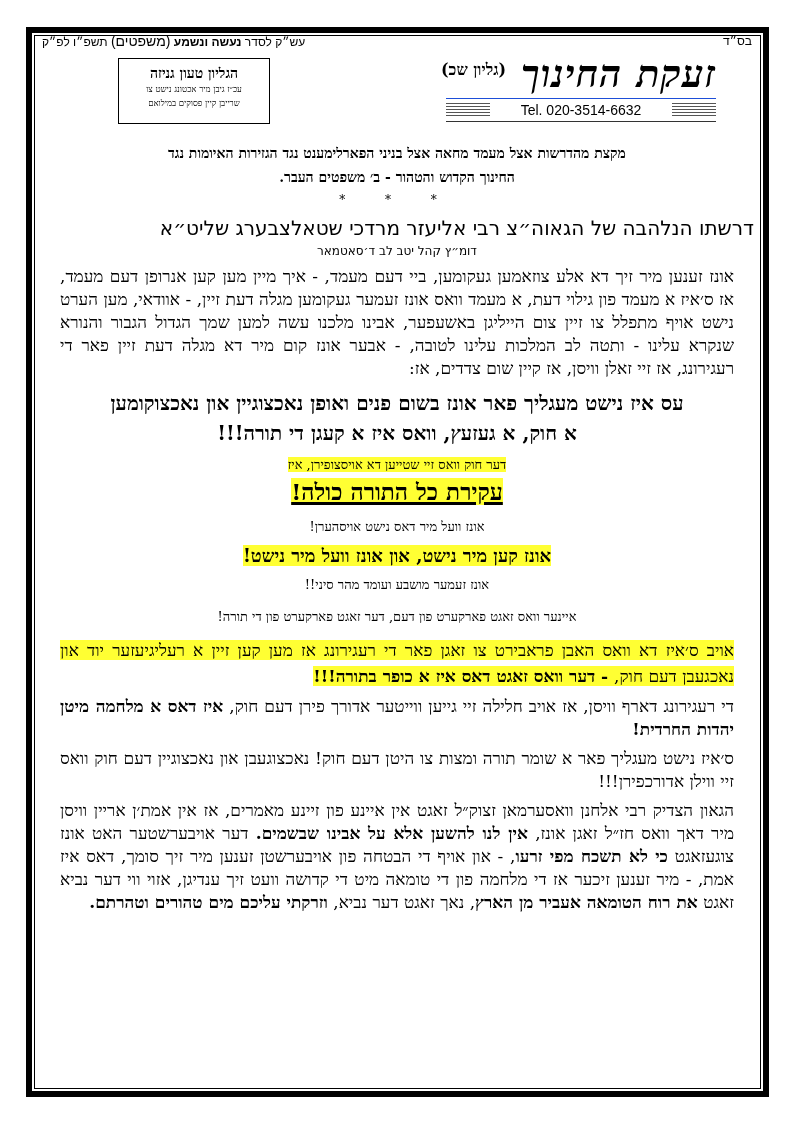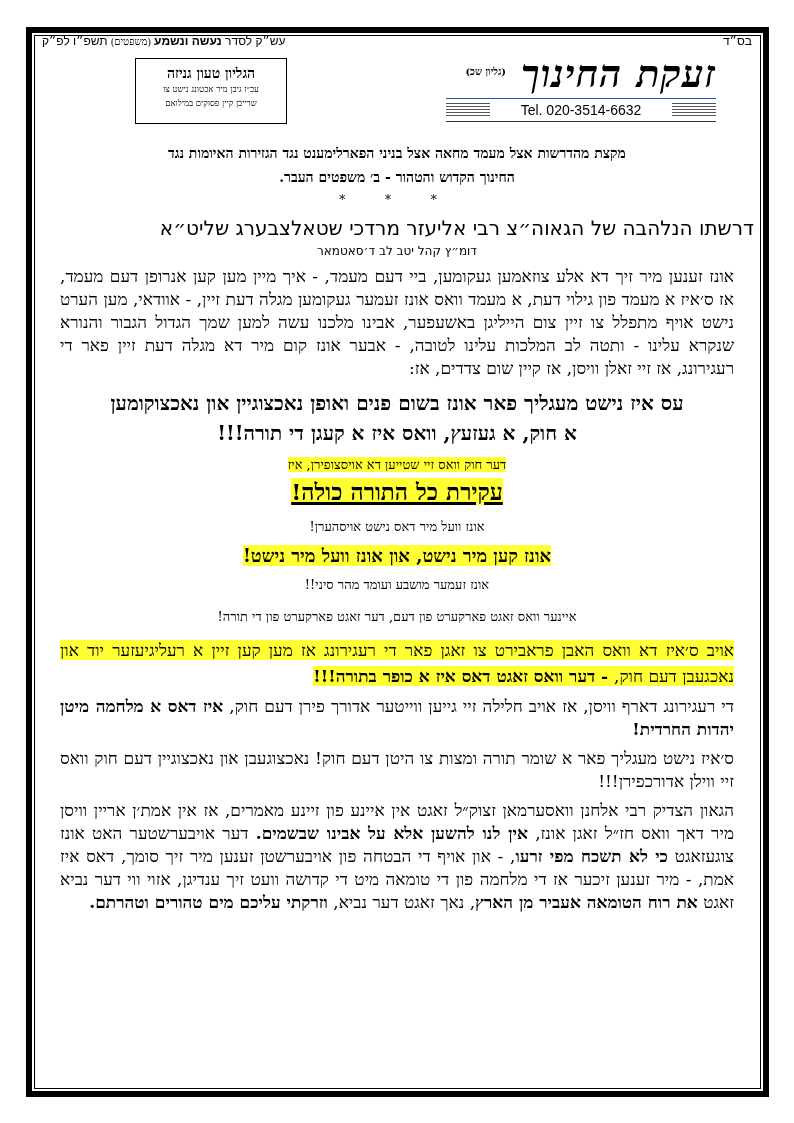--- a/index.html
+++ b/index.html
@@ -6,33 +6,33 @@
   body { width: 794px; height: 1123px; position: relative; overflow: hidden;
          font-family: "DejaVu Serif", "Liberation Serif", serif; color: #000; }
   .frame { position: absolute; left: 26px; top: 27px; width: 743px; height: 1070px;
            box-sizing: border-box; border: 6px solid #000; }
   .frame-inner { position: absolute; left: 2px; top: 2px; right: 2px; bottom: 2px;
                  border: 1px solid #000; }
   .page { position: absolute; left: 40px; top: 32px; width: 714px; direction: rtl; text-align: right; }
 
   .topline { display: flex; justify-content: space-between; font-family: "Liberation Sans", sans-serif;
              font-size: 12px; height: 18px; line-height: 18px; padding: 0 2px; }
-  .topline .small { font-size: 10px; font-family: Liberation Serif, serif; }
+  .topline .small { font-size: 14px; }
 
   .masthead { position: relative; height: 85px; }
   .title-block { position: absolute; right: 38px; top: 2px; width: 270px; }
   .main-title { font-family: "DejaVu Serif", serif; font-weight: bold; font-style: italic;
                 font-size: 38px; line-height: 44px; letter-spacing: 1px; display: inline-block; }
-  .issue { font-size: 10px; font-weight: bold; display: inline-block; margin-right: 10px; vertical-align: 12px; }
+  .issue { font-size: 16px; font-weight: bold; display: inline-block; margin-right: 10px; vertical-align: 12px; }
   .tel-row { display: flex; align-items: center; justify-content: space-between; direction: ltr;
              border-top: 1px solid #1d4ed8; border-bottom: 1px solid #333; height: 22px; margin-top: 2px; }
   .tel { font-family: "Liberation Sans", sans-serif; font-size: 14px; }
   .rules { width: 44px; height: 14px;
            background: repeating-linear-gradient(to bottom, #555 0 1px, transparent 1px 3px); }
-  .geniza { position: absolute; left: 95px; top: 8px; width: 150px; height: 64px; border: 1px solid #000;
+  .geniza { position: absolute; left: 78px; top: 8px; width: 150px; height: 64px; border: 1px solid #000;
             text-align: center; direction: rtl; }
   .geniza-title { font-weight: bold; font-size: 14px; margin-top: 6px; }
   .geniza-line { font-size: 8.5px; line-height: 14px; }
 
   .headline { text-align: center; font-weight: bold; font-size: 14px; line-height: 24px; margin-top: 6px; }
   .stars { text-align: center; font-size: 12px; letter-spacing: 18px; margin: 4px 0 6px; }
   .speaker { text-align: right; font-size: 20px; line-height: 30px; font-family: "DejaVu Sans", sans-serif; }
   .speaker-sub { text-align: center; font-size: 12px; line-height: 16px; font-family: "DejaVu Sans", sans-serif; }
 
   .para { font-size: 17px; line-height: 23px; text-align: justify; text-align-last: right; margin: 4px 20px 0; }

